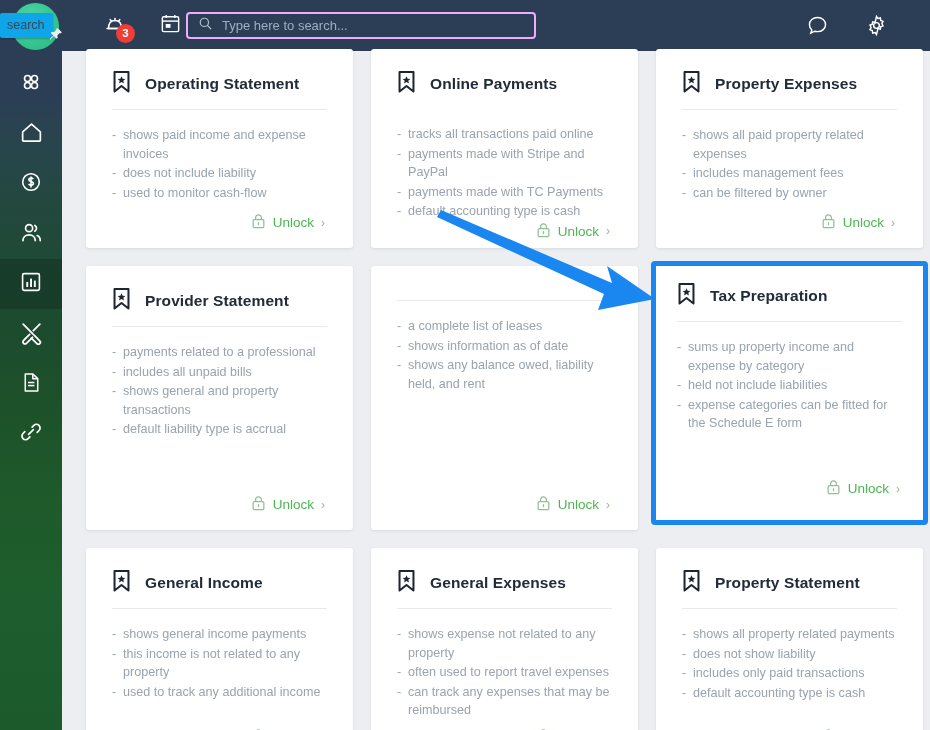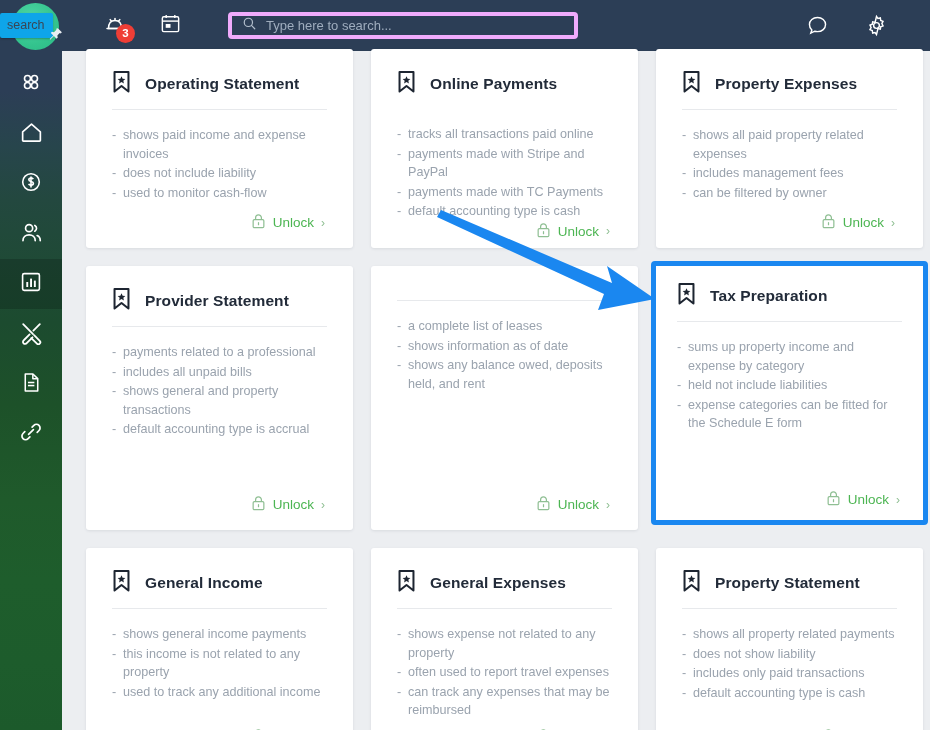--- a/index.html
+++ b/index.html
@@ -38,22 +38,22 @@
     position: absolute; right: -3px; bottom: 0px;
     min-width: 19px; height: 19px; border-radius: 50%;
     background: #ef3e36; color: #fff;
     font-size: 11.5px; font-weight: bold;
     display: flex; align-items: center; justify-content: center;
   }
   .cal-wrap { margin-left: 22px; width: 32px; height: 32px;
               display:flex; align-items:center; justify-content:center;}
 
   .searchbar {
-    margin-left: 42px; width: 350px; height: 27px;
-    border: 4px solid #f0abfc; border-radius: 4px;
+    width: 350px; height: 27px;
+    border: 2px solid #f0abfc; border-radius: 4px;
     display: flex; align-items: center; padding: 0 10px;
   }
   .searchbar .ph { color: #9fadbe; font-size: 13px; margin-left: 9px; }
 
   .tb-right { margin-left: auto; display: flex; align-items: center; padding-right: 42px; }
   .tb-right .ic { margin-left: 36px; display:flex; align-items:center; }
 
   
   .sidebar {
     position: absolute; left: 0; top: 51px; width: 62px; height: 679px;
@@ -124,21 +124,21 @@
     color: #4cb552; font-size: 13.5px;
     padding-right: 2px;
   }
   .unlock .chev { color: #8fbf93; font-size: 12px; }
 
   
   .card.highlight {
     border: 5px solid #1a87f0;
     border-radius: 4px;
     box-shadow: none;
-    padding: 17px 21px 11px 21px;
+    padding: 17px 21px 22px 21px;
     margin: -5px;
   }
 
   
   .arrow-svg { position: absolute; left: 0; top: 0; width: 930px; height: 730px; pointer-events: none; }
 </style>
 </head>
 <body>
 
 <div id="app">
@@ -413,21 +413,21 @@
             <li>
               <span class="dash">-</span>
               <span class="txt">includes all unpaid bills</span>
             </li>
             <li>
               <span class="dash">-</span>
               <span class="txt">shows general and property transactions</span>
             </li>
             <li>
               <span class="dash">-</span>
-              <span class="txt">default accounting type is accrual</span>
+              <span class="txt">default liability type is accrual</span>
             </li>
           </ul>
           <div class="unlock">
             <span><svg width="15" height="16" viewBox="0 0 16 17" fill="none" stroke="#8fbf93" stroke-width="1.3">
   <rect x="2.3" y="7" width="11.4" height="8.6" rx="1.3"></rect>
   <path d="M4.9 7V5.1a3.1 3.1 0 016.2 0V7"></path>
   <line x1="8" y1="10.3" x2="8" y2="12.4" stroke-linecap="round"></line>
 </svg></span>
             <span>Unlock</span>
             <span class="chev">›</span>
@@ -439,21 +439,21 @@
             <li>
               <span class="dash">-</span>
               <span class="txt">a complete list of leases</span>
             </li>
             <li>
               <span class="dash">-</span>
               <span class="txt">shows information as of date</span>
             </li>
             <li>
               <span class="dash">-</span>
-              <span class="txt">shows any balance owed, deposits held, and rent</span>
+              <span class="txt">shows any balance owed, liability held, and rent</span>
             </li>
           </ul>
           <div class="unlock">
             <span><svg width="15" height="16" viewBox="0 0 16 17" fill="none" stroke="#8fbf93" stroke-width="1.3">
   <rect x="2.3" y="7" width="11.4" height="8.6" rx="1.3"></rect>
   <path d="M4.9 7V5.1a3.1 3.1 0 016.2 0V7"></path>
   <line x1="8" y1="10.3" x2="8" y2="12.4" stroke-linecap="round"></line>
 </svg></span>
             <span>Unlock</span>
             <span class="chev">›</span>

